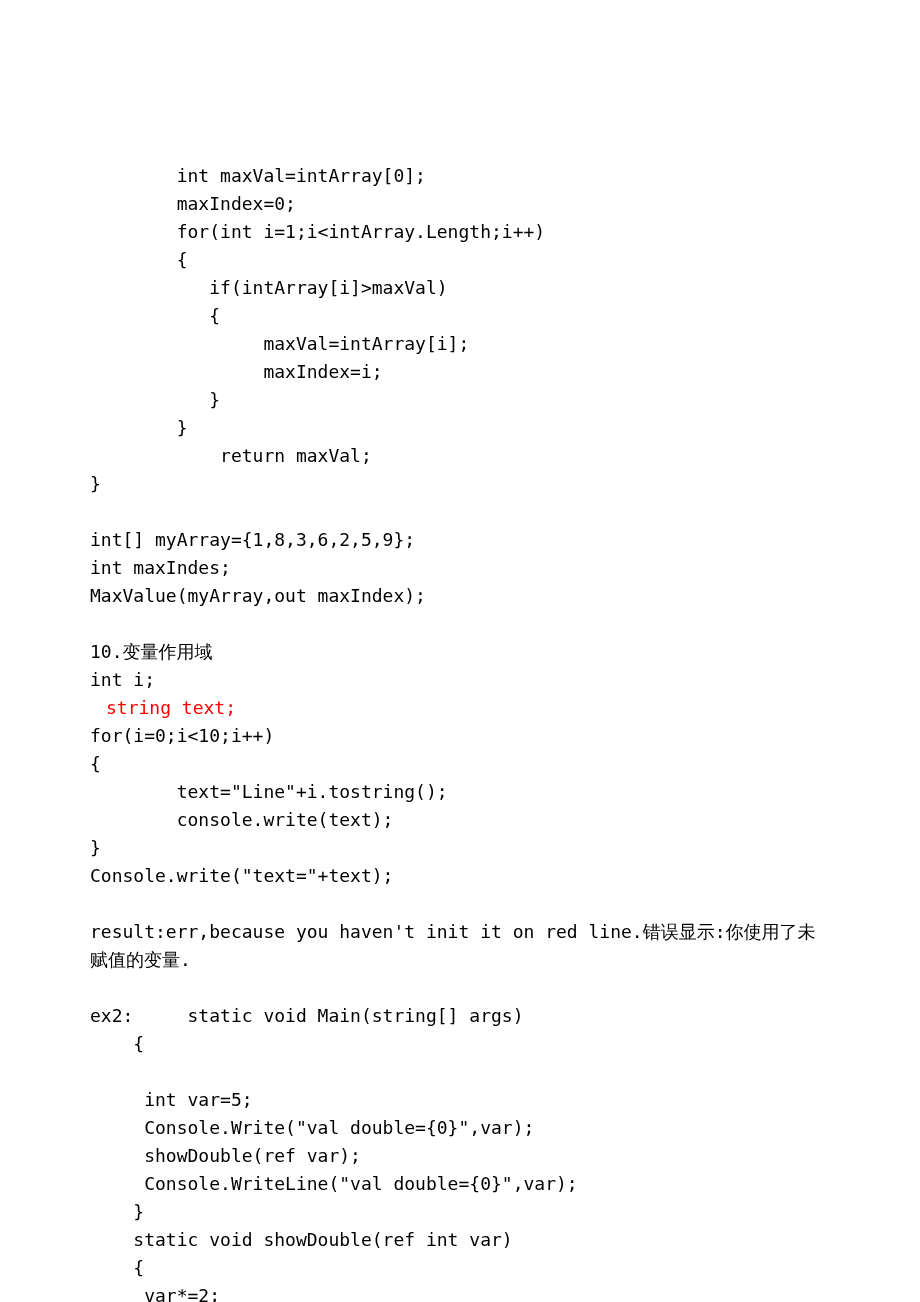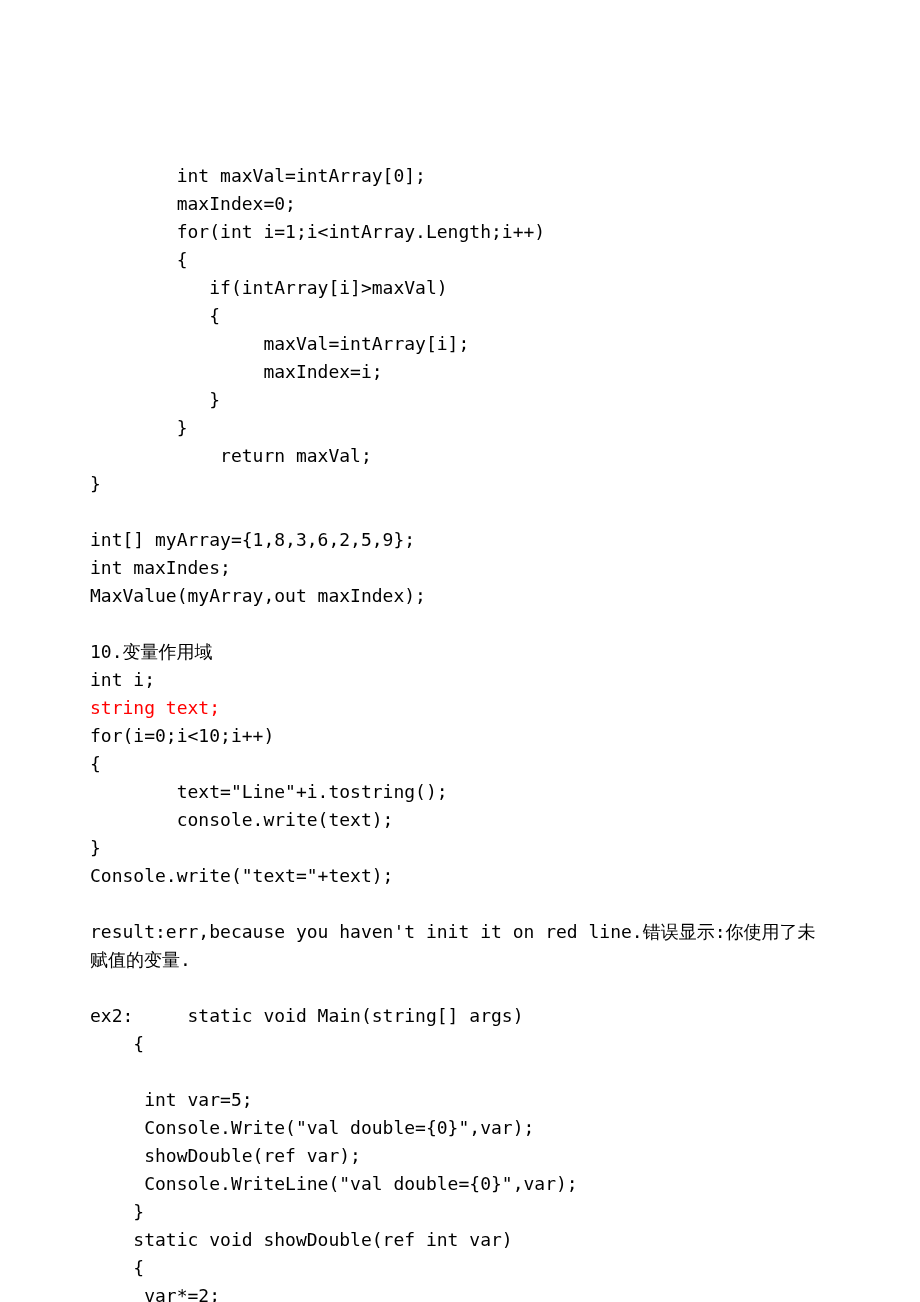--- a/index.html
+++ b/index.html
@@ -16,20 +16,21 @@
     font-size: 18px;
     line-height: 28px;
     color: #000000;
     white-space: pre;
   }
   .line {
     display: block;
   }
   .red {
     color: #ff0000;
+    margin-left: 16px;
   }
 </style>
 </head>
 <body>
 
 
 
 <div id="container"><span class="line">        int maxVal=intArray[0];</span><span class="line">        maxIndex=0;</span><span class="line">        for(int i=1;i&lt;intArray.Length;i++)</span><span class="line">        {</span><span class="line">           if(intArray[i]&gt;maxVal)</span><span class="line">           {</span><span class="line">                maxVal=intArray[i];</span><span class="line">                maxIndex=i;</span><span class="line">           }</span><span class="line">        }</span><span class="line">            return maxVal;</span><span class="line">}</span><span class="line">&nbsp;</span><span class="line">int[] myArray={1,8,3,6,2,5,9};</span><span class="line">int maxIndes;</span><span class="line">MaxValue(myArray,out maxIndex);</span><span class="line">&nbsp;</span><span class="line">10.变量作用域</span><span class="line">int i;</span><span class="line red">string text;</span><span class="line">for(i=0;i&lt;10;i++)</span><span class="line">{</span><span class="line">        text="Line"+i.tostring();</span><span class="line">        console.write(text);</span><span class="line">}</span><span class="line">Console.write("text="+text);</span><span class="line">&nbsp;</span><span class="line">result:err,because you haven't init it on red line.错误显示:你使用了未</span><span class="line">赋值的变量.</span><span class="line">&nbsp;</span><span class="line">ex2:     static void Main(string[] args)</span><span class="line">    {</span><span class="line">&nbsp;</span><span class="line">     int var=5;</span><span class="line">     Console.Write("val double={0}",var);</span><span class="line">     showDouble(ref var);</span><span class="line">     Console.WriteLine("val double={0}",var);</span><span class="line">    }</span><span class="line">    static void showDouble(ref int var)</span><span class="line">    {</span><span class="line">     var*=2;</span></div>
 
 

